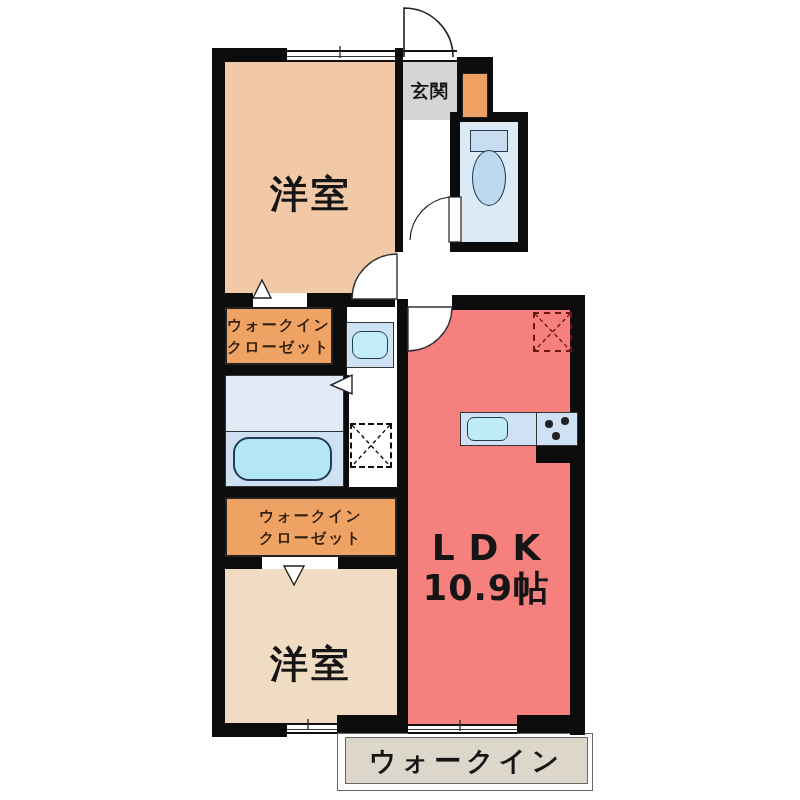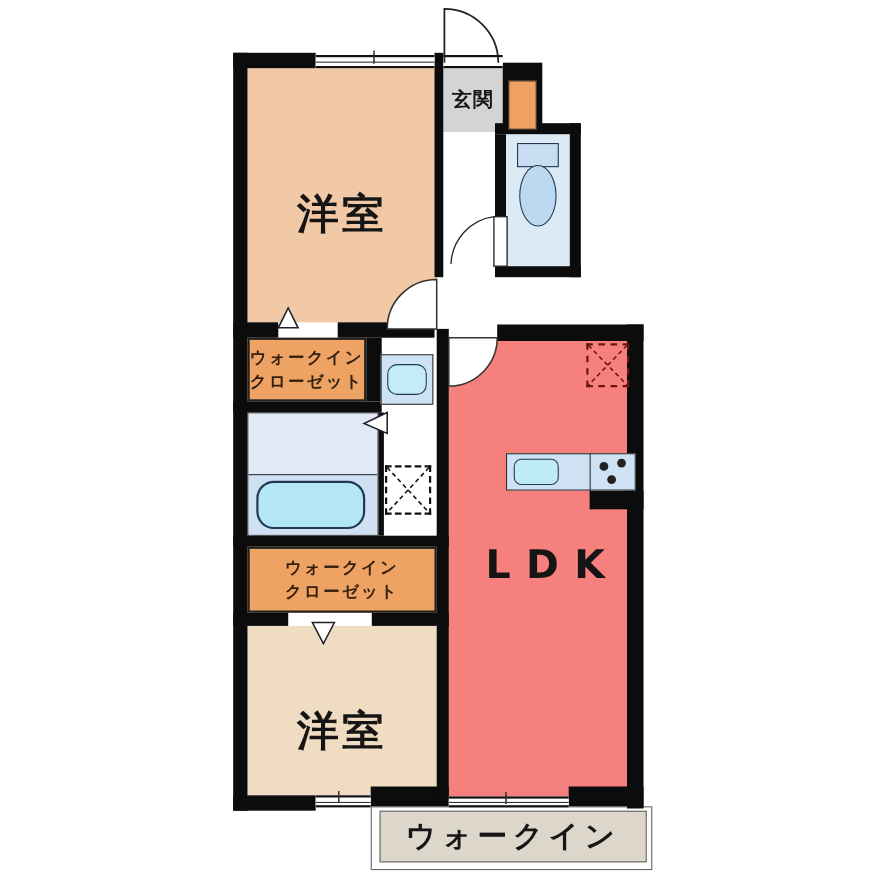--- a/index.html
+++ b/index.html
@@ -158,22 +158,23 @@
   <div class="abs lbl t-wic" style="left:225px;top:307px;width:108px;height:58px;z-index:6;">
     <span>ウォークイン</span>
     <span>クローゼット</span>
   </div>
 
   <div class="abs lbl t-wic" style="left:225px;top:497px;width:172px;height:60px;z-index:6;">
     <span>ウォークイン</span>
     <span>クローゼット</span>
   </div>
 
-  <div class="abs lbl" style="left:408px;top:456px;width:156px;height:115px;align-items:flex-end;">
+  <div class="abs lbl" style="left:408px;top:510px;width:156px;height:115px;">
     <span class="t-ldk">LDK</span>
+    <span class="t-size">10.9帖</span>
   </div>
 
   <div class="abs lbl" style="left:225px;top:585px;width:172px;height:115px;">
     <span class="t-big">洋室</span>
   </div>
 
   <div class="abs lbl t-balc" style="left:345px;top:737px;width:243px;height:47px;">
     <span>ウォークイン</span>
   </div>
 

